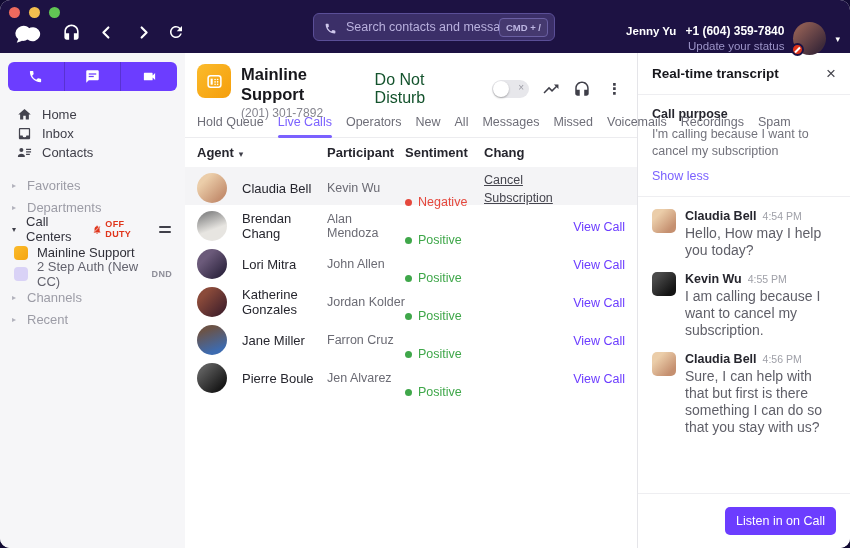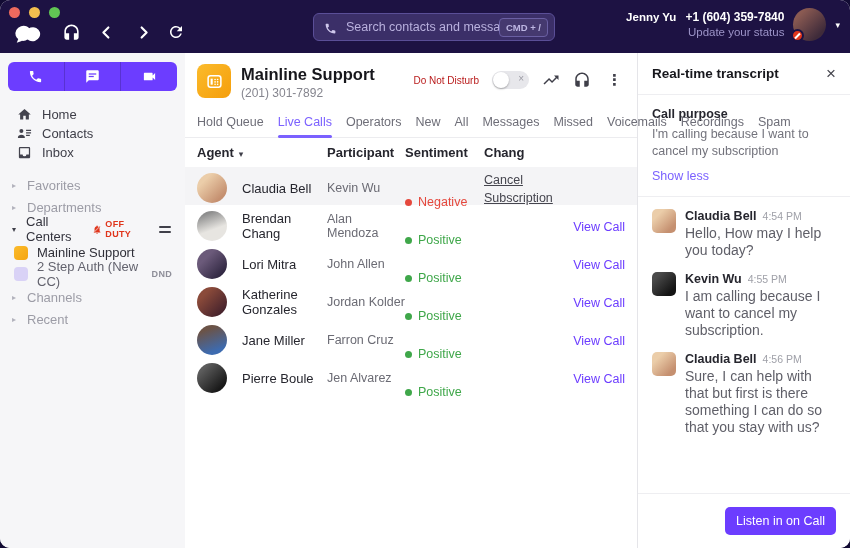--- a/index.html
+++ b/index.html
@@ -14,21 +14,21 @@
   .tb-ic { position:absolute; color:#fff; display:flex; align-items:center; justify-content:center; cursor:pointer; }
   .logo { left:13px; top:22px; width:30px; height:22px; }
   .tb-headset { left:62px; top:23px; width:19px; height:19px; }
   .tb-back { left:99px; top:25px; width:15px; height:15px; }
   .tb-fwd { left:136px; top:25px; width:15px; height:15px; }
   .tb-refresh { left:167px; top:23px; width:18px; height:18px; }
   .search { position:absolute; left:313px; top:13px; width:242px; height:28px; background:#3B2F68; border:1px solid #5A4E97; border-radius:6px; display:flex; align-items:center; padding:0 6px 0 10px; cursor:text; }
   .search .ph { width:13px; height:13px; color:#CFC8EC; margin-right:9px; flex:none; }
   .search .stext { font-size:12.5px; color:#B9B1DE; flex:1; white-space:nowrap; overflow:hidden; }
   .kbd { border:1px solid #6A5FA3; background:rgba(255,255,255,.05); border-radius:4px; font-size:9.5px; color:#BEB7E3; padding:3px 6px; white-space:nowrap;font-weight:bold; }
-  .userblock { position:absolute; right:10px; top:8px; display:flex; align-items:center; gap:9px; cursor:pointer; }
+  .userblock { position:absolute; right:10px; top:22px; display:flex; align-items:center; gap:9px; cursor:pointer; }
   .utext { text-align:right; line-height:15px; }
   .uline1 { display:flex; gap:9px; justify-content:flex-end; }
   .uname { font-size:11.5px; font-weight:700; color:#fff; }
   .uphone { font-size:12px; font-weight:700; color:#fff; }
   .ustatus { font-size:11.5px; color:#9C94C8; }
   .uav { position:relative; width:33px; height:33px; border-radius:50%; background:linear-gradient(135deg,#8a5a52 20%,#3f2b3a 80%); flex:none; }
   .dndbadge { position:absolute; left:-2px; bottom:-1px; width:13px; height:13px; border-radius:50%; background:#E0351B; border:2px solid #1D1243; }
   .dndbadge:before { content:""; position:absolute; left:1px; top:3.5px; width:7px; height:2px; background:#fff; transform:rotate(-45deg); }
   .uchev { color:#fff; font-size:9px; }
 
@@ -66,21 +66,21 @@
   .ccdnd { margin-left:auto; margin-right:13px; font-size:9px; font-weight:700; color:#8E8E98; letter-spacing:.3px; } .gap2{height:2px;}
 
   
   .mhead { display:flex; align-items:flex-start; padding:11px 12px 0 12px; height:58px; }
   .mico { width:34px; height:34px; border-radius:8px; background:linear-gradient(135deg,#FBBB2C,#F59E0B); display:flex; align-items:center; justify-content:center; flex:none; }
   .mico svg { width:17px; height:17px; }
   .mtitle-wrap { margin-left:10px; min-width:0; }
   .mtitle { font-size:16.5px; font-weight:700; color:#17171C; line-height:20px; }
   .mphone { font-size:12px; color:#85858E; margin-top:2px; }
   .mctrl { margin-left:auto; display:flex; align-items:center; gap:13px; padding-top:7px; }
-  .dndlbl { font-size:10px; color:#b91c1c; }
+  .dndlbl { font-size:16px; color:#14532d; }
   .toggle { width:37px; height:18px; border-radius:9px; background:#E7E7EB; position:relative; cursor:pointer; flex:none; }
   .knob { position:absolute; left:1px; top:1px; width:16px; height:16px; border-radius:50%; background:#fff; box-shadow:0 1px 2px rgba(0,0,0,.3); }
   .togx { position:absolute; right:5px; top:2px; font-size:10px; color:#9B9BA4; }
   .hicon { width:18px; height:18px; color:#3F3F49; cursor:pointer; }
   .kebab { font-size:15px; font-weight:700; color:#3F3F49; cursor:pointer; line-height:18px; padding:0 3px; }
 
   
   .tabs { display:flex; gap:14px; padding:0 12px; border-bottom:1px solid #ECECEF; height:27px; align-items:flex-end; }
   .tab { font-size:12.5px; color:#6E6E78; padding-bottom:8px; cursor:pointer; position:relative; white-space:nowrap; }
   .tab[data-active="true"] { color:#7B61FF; }
@@ -219,33 +219,33 @@
 
       <div class="snav">
         <div class="snav-item">
           <svg viewBox="0 0 24 24" fill="currentColor">
               <path d="M12 3L2 12h3v8h5v-6h4v6h5v-8h3L12 3z"></path>
             </svg>
           <span class="lbl">Home</span>
         </div>
         <div class="snav-item">
           <svg viewBox="0 0 24 24" fill="currentColor">
+              <path d="M19 3H5c-1.1 0-2 .9-2 2v14c0 1.1.9 2 2 2h14c1.1 0 2-.9 2-2V5c0-1.1-.9-2-2-2zm0 12h-4a3 3 0 0 1-6 0H5V5h14v10z"></path>
+            </svg>
+          <span class="lbl">Inbox</span>
+        </div>
+        <div class="snav-item">
+          <svg viewBox="0 0 24 24" fill="currentColor">
               <circle cx="7" cy="8" r="3.2"></circle>
               <path d="M1.5 18c0-2.5 2.5-4.2 5.5-4.2s5.5 1.7 5.5 4.2v1H1.5v-1z"></path>
               <rect x="14.5" y="6" width="8" height="2"></rect>
               <rect x="14.5" y="10" width="8" height="2"></rect>
               <rect x="14.5" y="14" width="6" height="2"></rect>
             </svg>
           <span class="lbl">Contacts</span>
-        </div>
-        <div class="snav-item">
-          <svg viewBox="0 0 24 24" fill="currentColor">
-              <path d="M19 3H5c-1.1 0-2 .9-2 2v14c0 1.1.9 2 2 2h14c1.1 0 2-.9 2-2V5c0-1.1-.9-2-2-2zm0 12h-4a3 3 0 0 1-6 0H5V5h14v10z"></path>
-            </svg>
-          <span class="lbl">Inbox</span>
         </div>
       </div>
 
       <div class="sec">
         <span class="arr">▸</span>
         <span class="lbl">Favorites</span>
       </div>
       <div class="sec">
         <span class="arr">▸</span>
         <span class="lbl">Departments</span>

